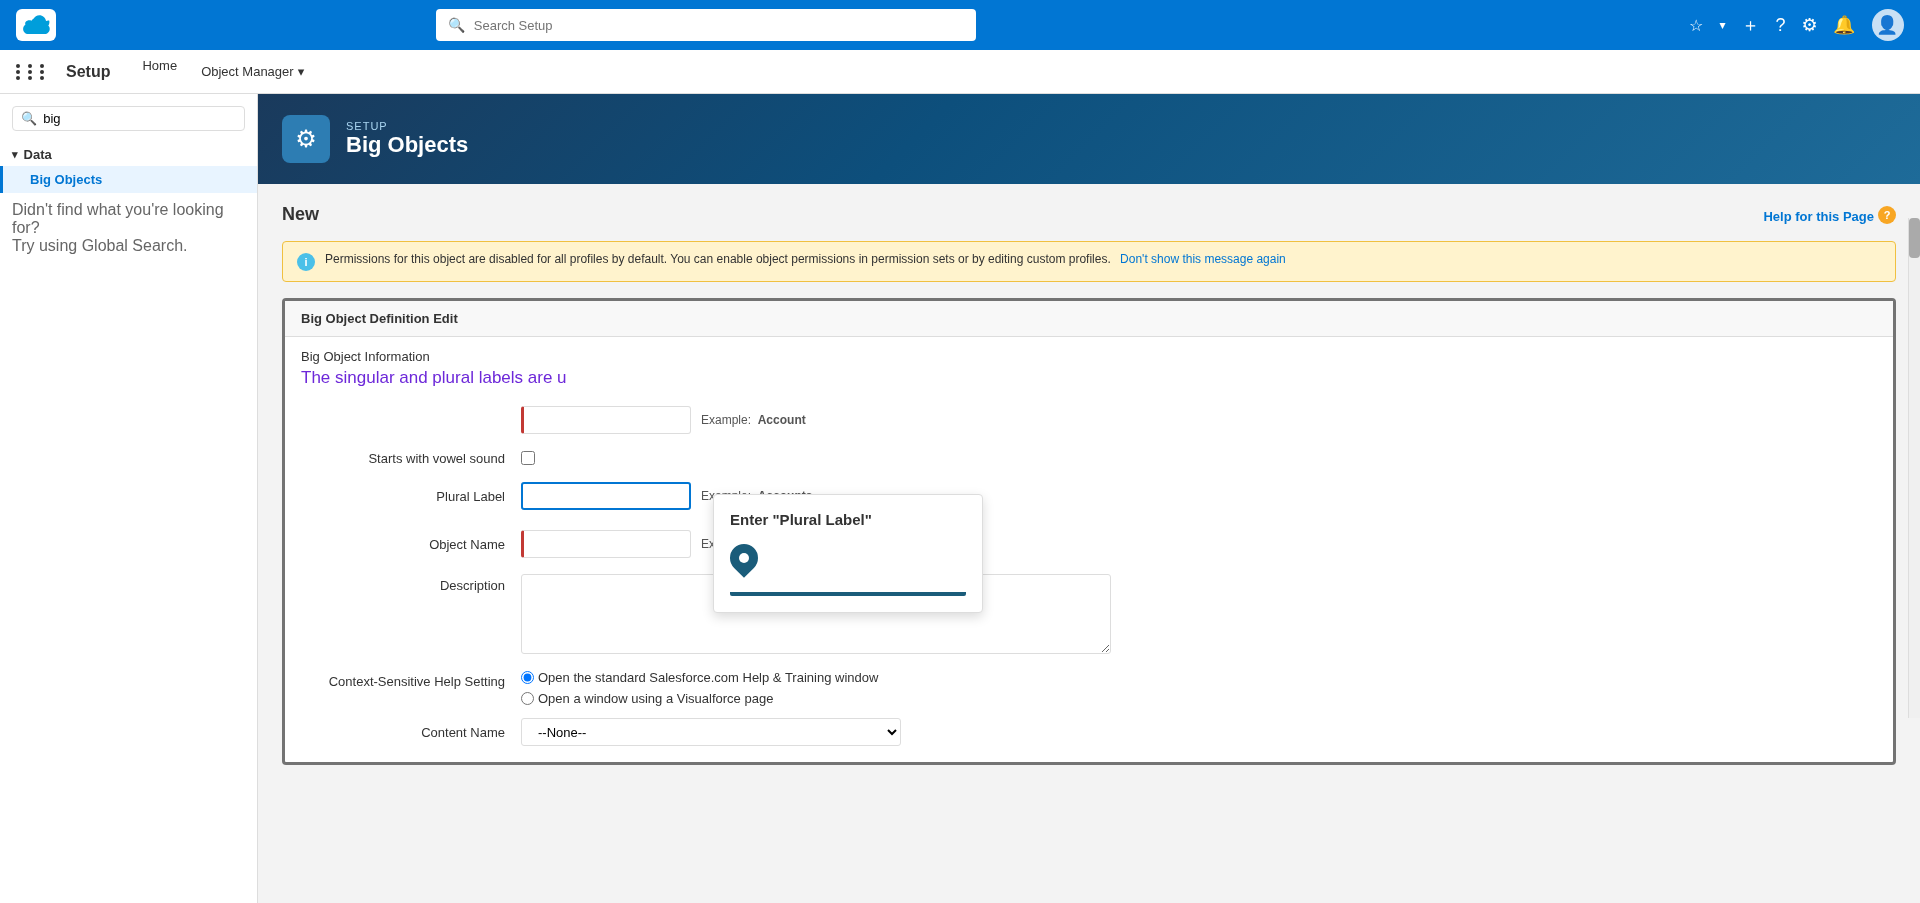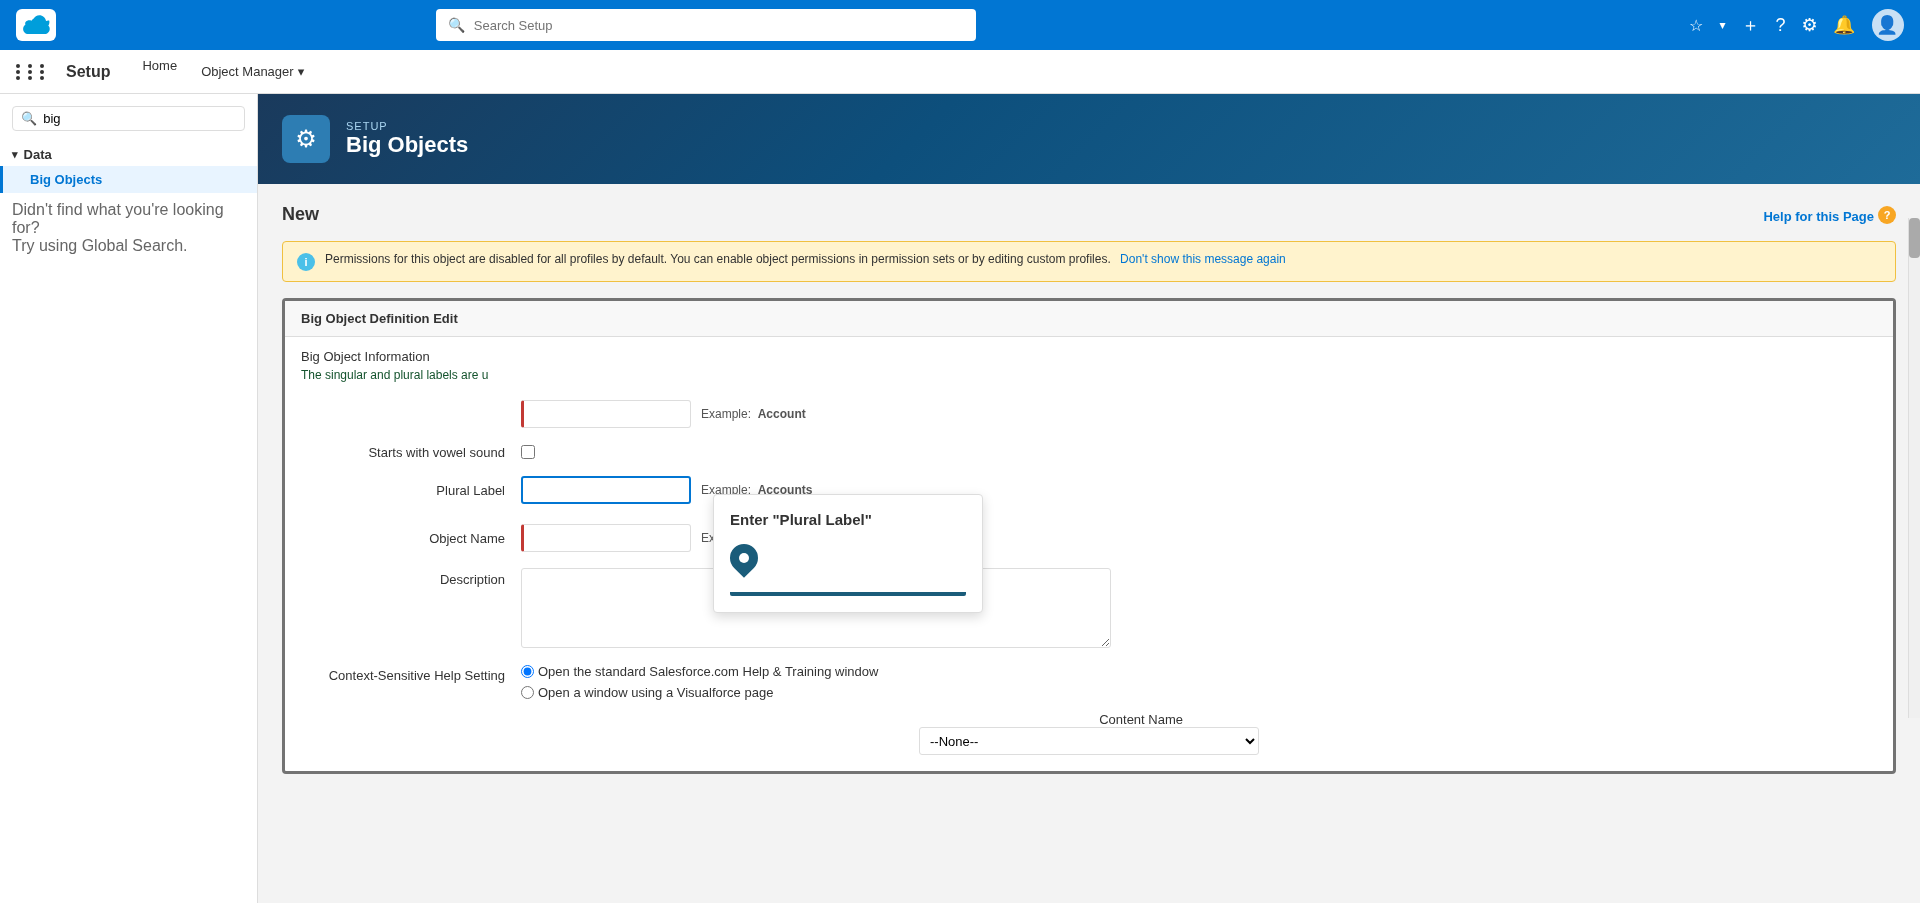--- a/index.html
+++ b/index.html
@@ -196,21 +196,21 @@
       background: #f8f8f8;
       border-bottom: 1px solid #ddd;
       padding: 10px 16px;
       font-size: 13px; font-weight: 600; color: #333;
     }
     .form-section-label {
       font-weight: 400; font-size: 13px; color: #333;
       padding: 12px 16px 4px;
     }
     .form-section-desc {
-      font-size: 12px; color: #14532d; padding: 0 16px 12px;
+      font-size: 17px; color: #6d28d9; padding: 0 16px 12px;
     }
     .form-row {
       display: flex; align-items: center;
       padding: 6px 16px;
       min-height: 36px;
     }
     .form-label {
       width: 220px; text-align: right;
       font-size: 13px; color: #333;
       padding-right: 16px; flex-shrink: 0;
@@ -226,23 +226,23 @@
     .example-text { font-size: 12px; color: #555; }
     .example-bold { font-weight: bold; }
     .form-checkbox { width: 14px; height: 14px; }
 
     .form-textarea {
       width: 590px; height: 80px;
       border: 1px solid #ddd; border-radius: 3px;
       padding: 6px; font-size: 13px; resize: vertical;
     }
     .form-select {
-      width: 340px; height: 28px;
+      width: 380px; height: 28px;
       border: 1px solid #ddd; border-radius: 3px;
-      padding: 0 6px; font-size: 13px; background: white;
+      padding: 0 12px; font-size: 13px; background: white;
     }
     .radio-group { display: flex; flex-direction: column; gap: 6px; }
     .radio-item { display: flex; align-items: center; gap: 4px; font-size: 13px; }
 
     
     .tooltip-popup {
       position: absolute;
       top: 310px;
       left: 455px;
       background: white;
@@ -464,21 +464,21 @@
                 <span>Open the standard Salesforce.com Help &amp; Training window</span>
               </div>
               <div class="radio-item">
                 <input type="radio" name="contextHelp" style="">
                 <span>Open a window using a Visualforce page</span>
               </div>
             </div>
           </div>
         </div>
 
-        <div class="form-row" style="padding-bottom:16px;flex-direction:column;">
+        <div class="form-row" style="padding-bottom:16px;">
           <div class="form-label">Content Name</div>
           <div class="form-field">
             <select class="form-select">
               <option>--None--</option>
             </select>
           </div>
         </div>
 
       </div>
 

